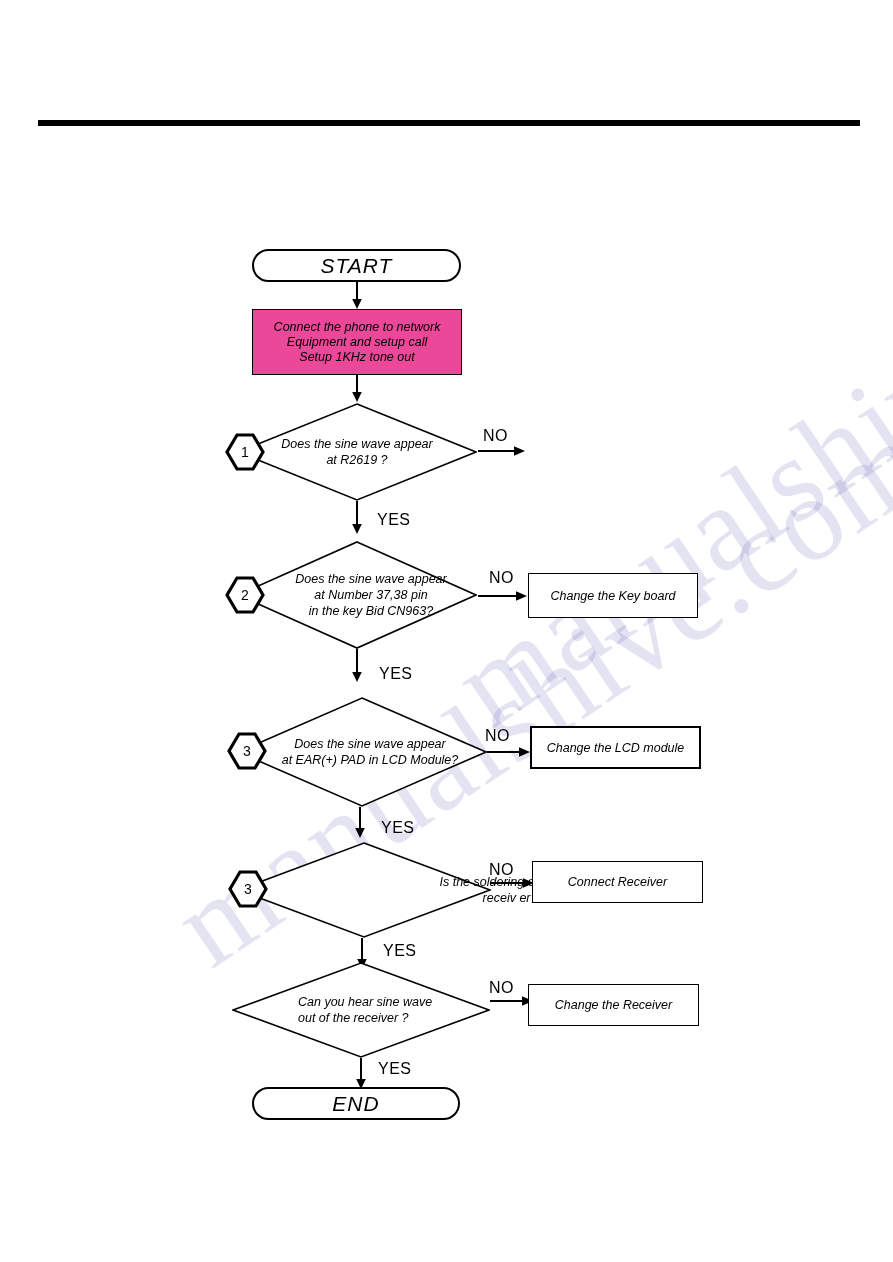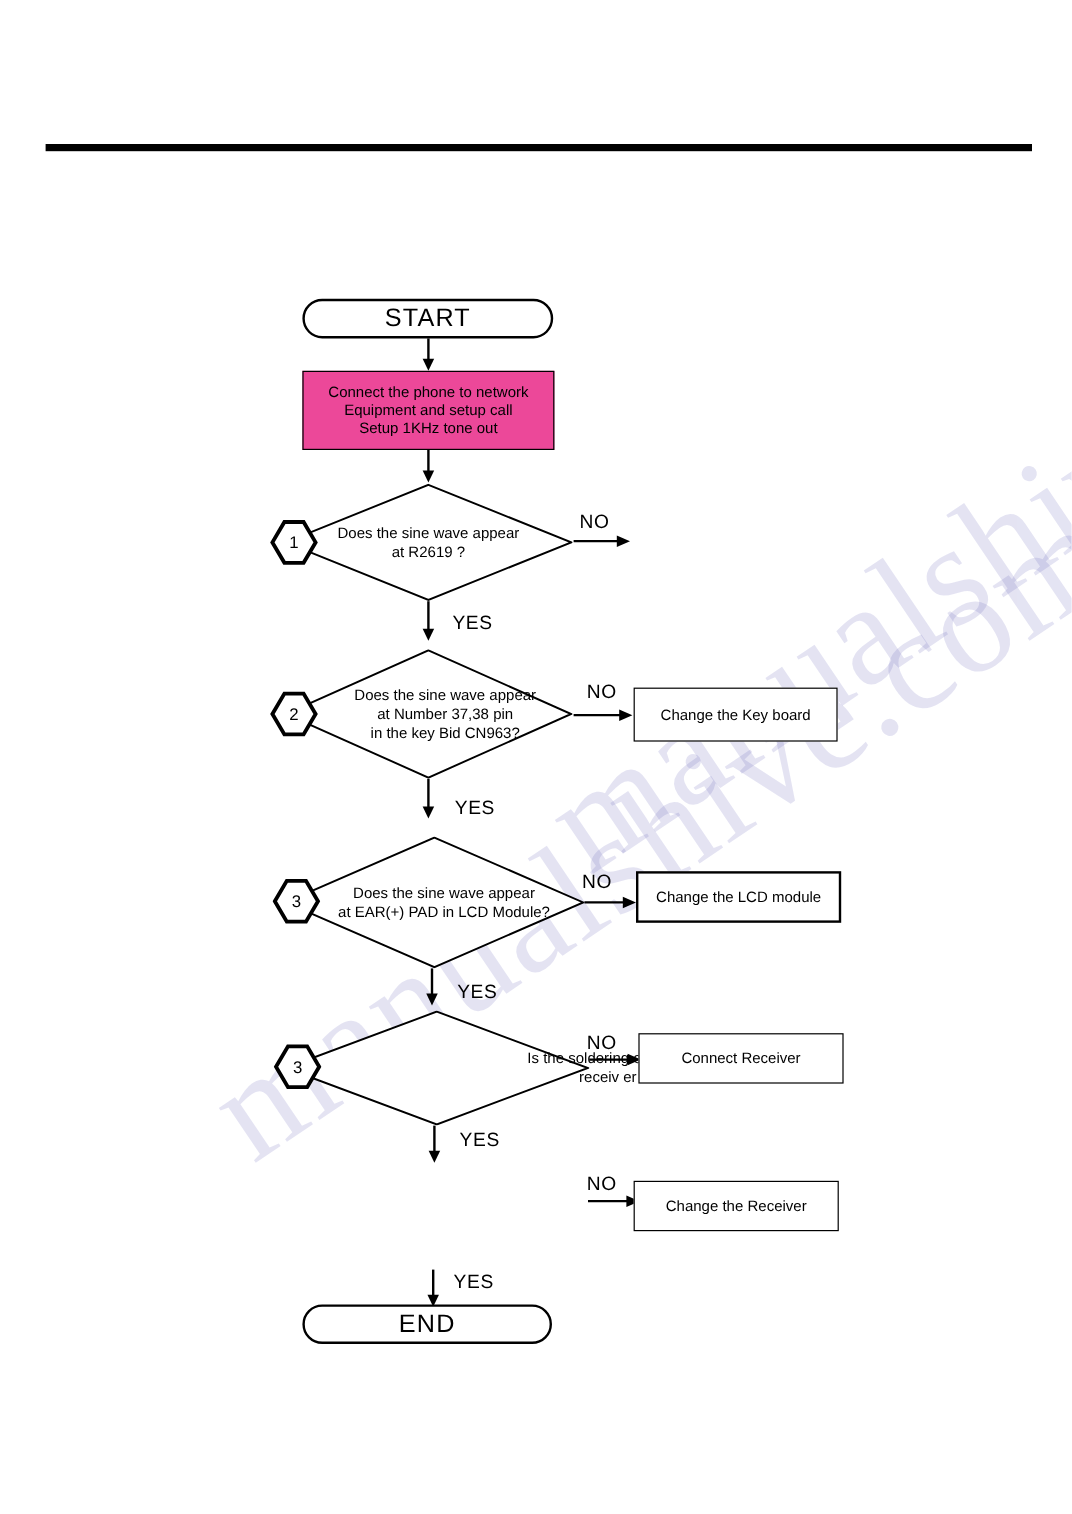--- a/index.html
+++ b/index.html
@@ -27,21 +27,21 @@
 
   
   .header-rule{
     position:absolute;left:38px;top:120px;width:822px;height:6px;
     background:#000;z-index:3;
   }
 
   
   .flow{position:absolute;left:0;top:0;width:893px;height:1262px;z-index:4;}
 
-  .node{position:absolute;box-sizing:border-box;}
+  .node{position:absolute;box-sizing:border-box;font-style:italic;}
 
   .terminator{
     border:2px solid #000;border-radius:40px;background:#fff;
     display:flex;align-items:center;justify-content:center;
     font-size:21px;letter-spacing:1px;
   }
 
   .process{
     border:1.5px solid #000;background:#ec4899;
     display:flex;flex-direction:column;align-items:center;justify-content:center;
@@ -247,20 +247,29 @@
       <span>Connect   Receiver</span>
     </div>
     <div class="edge" style="left:354px;top:938px;">
       <svg width="16" height="32" viewBox="0 0 16 32">
         <line x1="8" y1="0" x2="8" y2="23" stroke="#000" stroke-width="2"></line>
         <polygon points="8,31 3.2,21 12.8,21" fill="#000"></polygon>
       </svg>
     </div>
     <div class="edge-label" style="left:383px;top:942px;">YES</div>
 
+    <div class="node diamond" style="left:232px;top:962px;width:258px;height:96px;">
+      <svg class="dshape" viewBox="0 0 258 96" preserveAspectRatio="none">
+        <polygon points="129,1 257,48 129,95 1,48" fill="#fff" stroke="#000" stroke-width="1.6" vector-effect="non-scaling-stroke"></polygon>
+      </svg>
+      <div class="dlabel" style="align-items:flex-start;padding-left:66px;">
+        <span class="ln">Can you hear sine wave</span>
+        <span class="ln">out of the receiver ?</span>
+      </div>
+    </div>
     <div class="edge" style="left:490px;top:994px;">
       <svg width="44" height="14" viewBox="0 0 44 14">
         <line x1="0" y1="7" x2="33" y2="7" stroke="#000" stroke-width="1.8"></line>
         <polygon points="43,7 32,2.2 32,11.8" fill="#000"></polygon>
       </svg>
     </div>
     <div class="edge-label" style="left:489px;top:979px;">NO</div>
     <div class="node action" style="left:528px;top:984px;width:171px;height:42px;">
       <span>Change the Receiver</span>
     </div>

